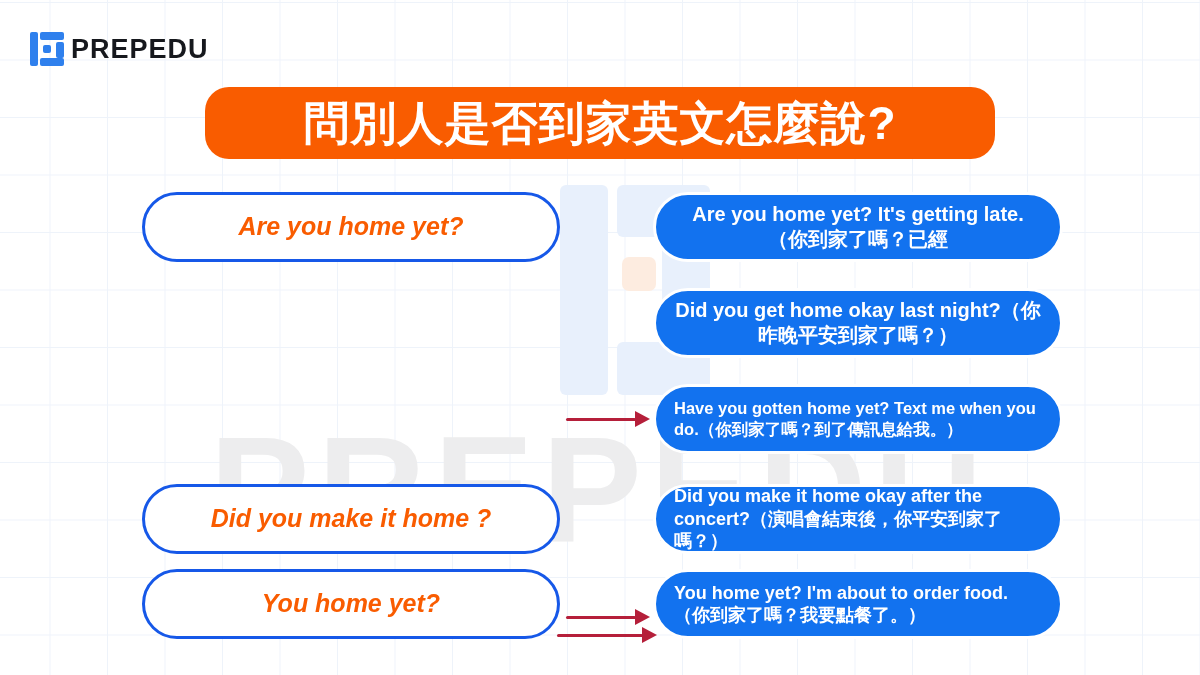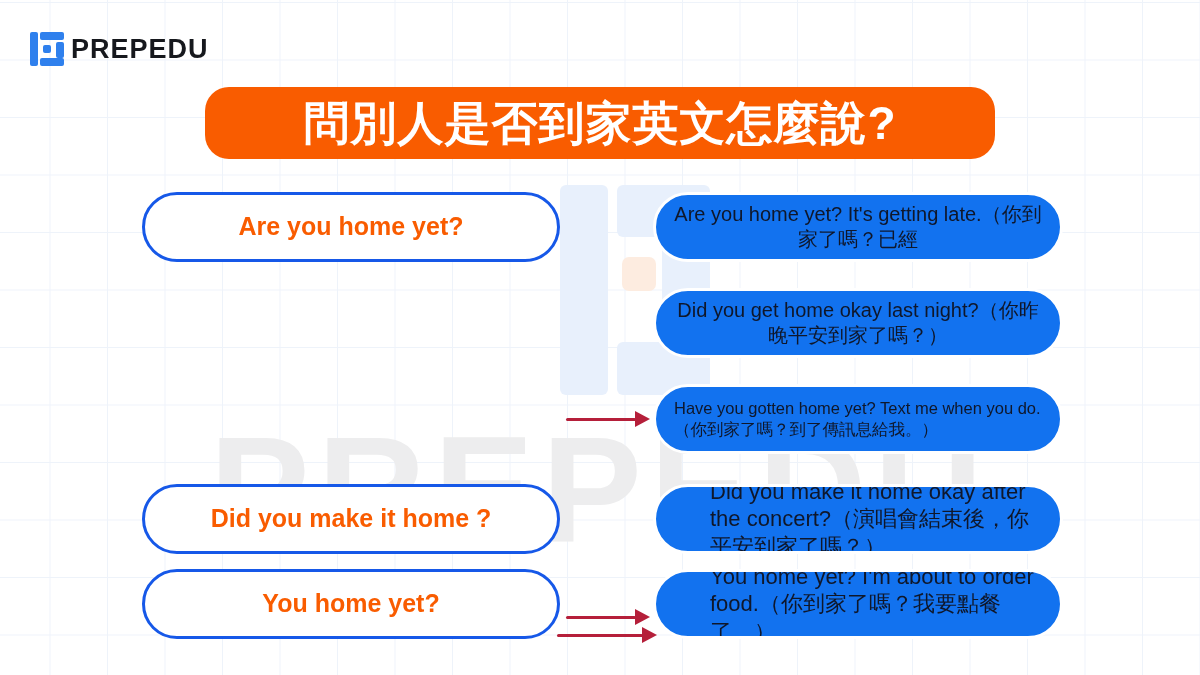--- a/index.html
+++ b/index.html
@@ -138,20 +138,21 @@
     width: 418px;
     height: 70px;
     background: #ffffff;
     border: 3px solid #1658e8;
     border-radius: 35px;
     box-sizing: border-box;
     display: flex;
     align-items: center;
     justify-content: center;
     padding: 0 14px;
+    font-style: italic;
   }
   .pill-left span {
     color: #f95c00;
     font-weight: 700;
     font-size: 25px;
     line-height: 1.1;
     text-align: center;
     white-space: nowrap;
   }
   .pill-right {
@@ -162,28 +163,28 @@
     background: #1272ef;
     border: 3px solid #ffffff;
     border-radius: 35px;
     box-sizing: border-box;
     display: flex;
     align-items: center;
     padding: 0 18px;
     overflow: hidden;
   }
   .pill-right span {
-    color: #0f172a;
-    font-weight: 400;
+    color: #ffffff;
+    font-weight: 700;
     line-height: 1.25;
     display: block;
     width: 100%;
   }
   .pill-right.size-l span  { font-size: 20px; text-align: center; }
-  .pill-right.size-m span  { font-size: 22px; text-align: left; margin-left: 36px; }
+  .pill-right.size-m span  { font-size: 18px; text-align: left; }
   .pill-right.size-s span  { font-size: 16.5px; text-align: left; }
   
   .arrow {
     position: absolute;
     height: 22px;
   }
   .arrow .shaft {
     position: absolute;
     left: 0;
     top: 10px;

